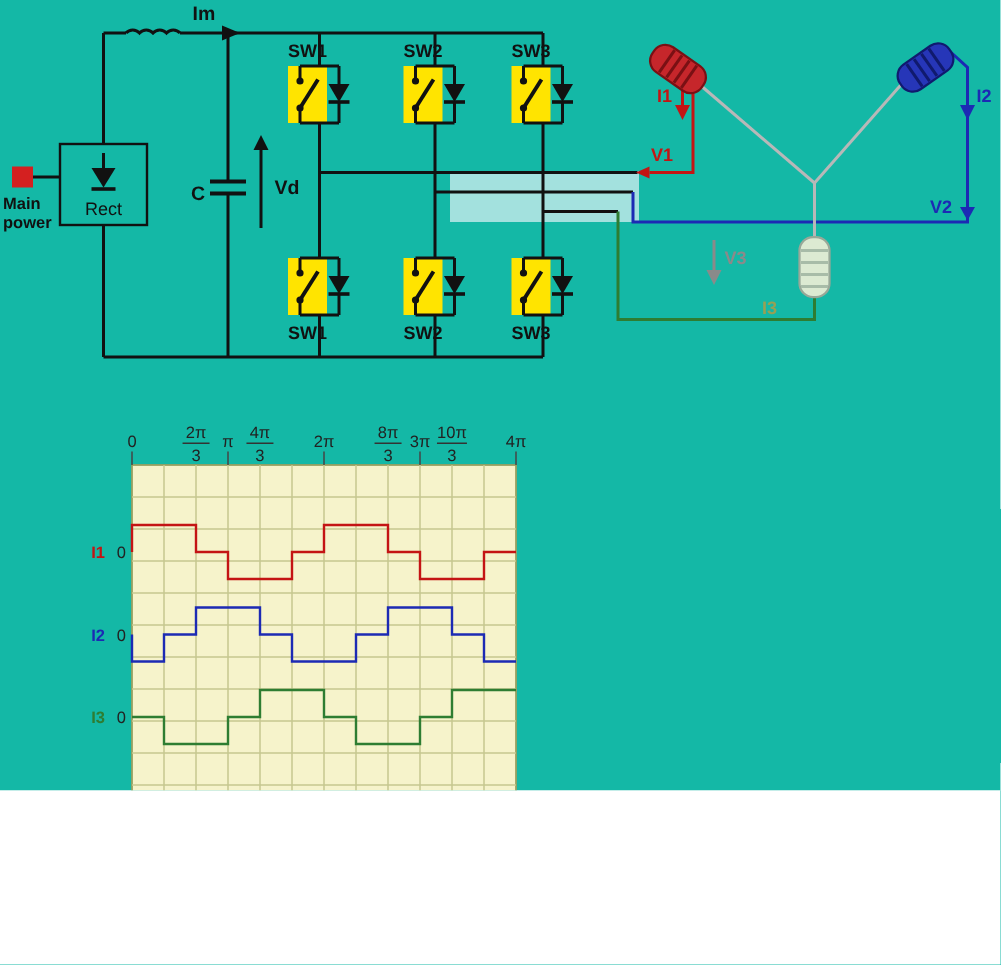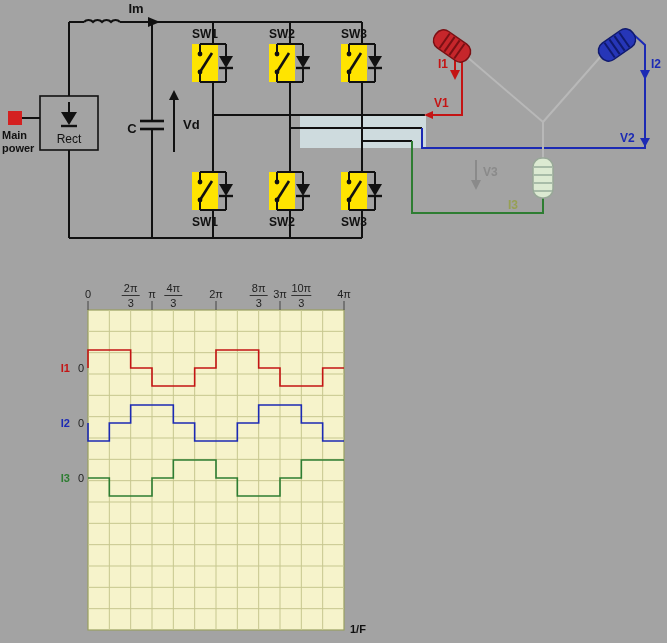--- a/index.html
+++ b/index.html
@@ -1,16 +1,16 @@
 <!DOCTYPE html>
 <html><head>
 <meta charset="utf-8">
 <style>
   html,body{margin:0;padding:0;background:#ffffff;}
-  .stage{position:relative;width:667px;height:643px;background:#a3a3a3;overflow:hidden;}
+  .stage{position:relative;width:667px;height:527px;background:#14b8a6;overflow:hidden;}
   svg{display:block;}
   text{font-family:"Liberation Sans","DejaVu Sans",sans-serif;}
 </style>
 </head>
 <body>
 
 <div class="stage">
 <svg width="667" height="643" viewBox="0 0 667 643">
 
   <defs>

